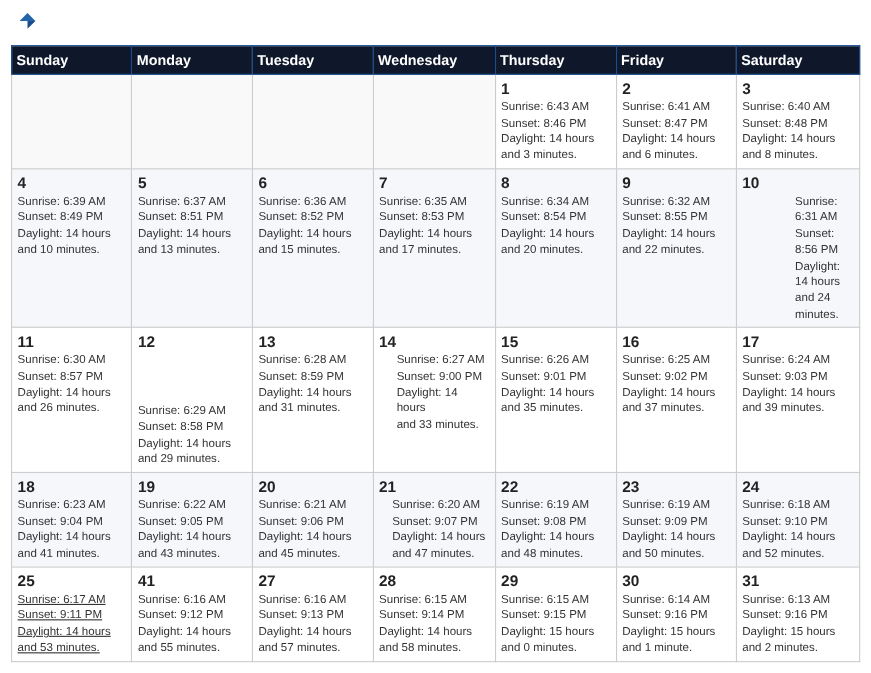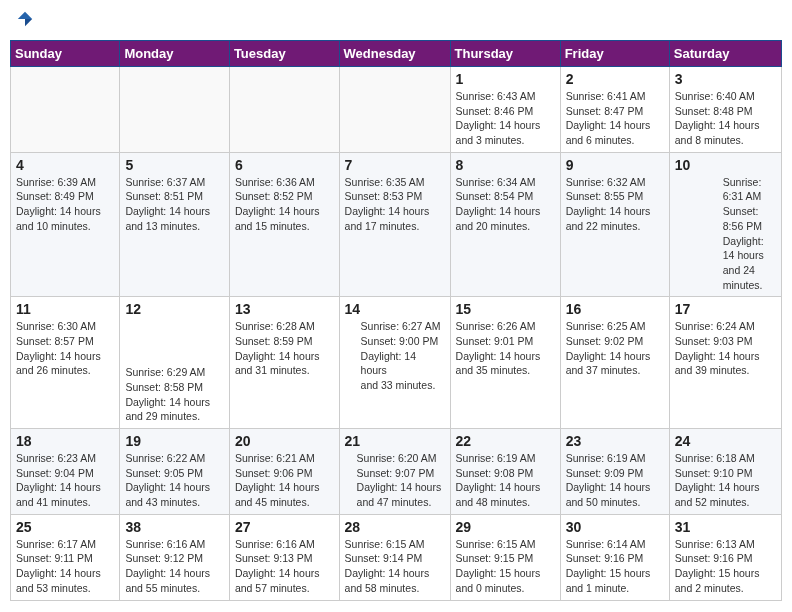--- a/index.html
+++ b/index.html
@@ -46,21 +46,21 @@
     .location {
       font-size: 15px;
       color: #333;
     }
     table {
       width: 100%;
       border-collapse: collapse;
       border: 1px solid #ccc;
     }
     th {
-      background-color: #701a75;
+      background-color: #0f172a;
       color: #fff;
       font-size: 13px;
       font-weight: bold;
       padding: 5px 4px;
       text-align: left;
       border: 1px solid #1a4d8f;
     }
     td {
       vertical-align: top;
       border: 1px solid #ccc;
@@ -301,27 +301,27 @@
           <span class="day-num">24</span>
           <div class="day-info" style="white-space: pre-line;">Sunrise: 6:18 AM
 Sunset: 9:10 PM
 Daylight: 14 hours
 and 52 minutes.</div>
         </td>
       </tr>
       <tr>
         <td>
           <span class="day-num">25</span>
-          <div class="day-info" style="white-space: pre-line;">Sunrise: 6:17 AM
+          <div class="day-info" style="white-space: pre-line; text-decoration: underline;">Sunrise: 6:17 AM
 Sunset: 9:11 PM
 Daylight: 14 hours
 and 53 minutes.</div>
         </td>
         <td>
-          <span class="day-num">38</span>
+          <span class="day-num">41</span>
           <div class="day-info" style="white-space: pre-line;">Sunrise: 6:16 AM
 Sunset: 9:12 PM
 Daylight: 14 hours
 and 55 minutes.</div>
         </td>
         <td>
           <span class="day-num">27</span>
           <div class="day-info" style="white-space: pre-line;">Sunrise: 6:16 AM
 Sunset: 9:13 PM
 Daylight: 14 hours

